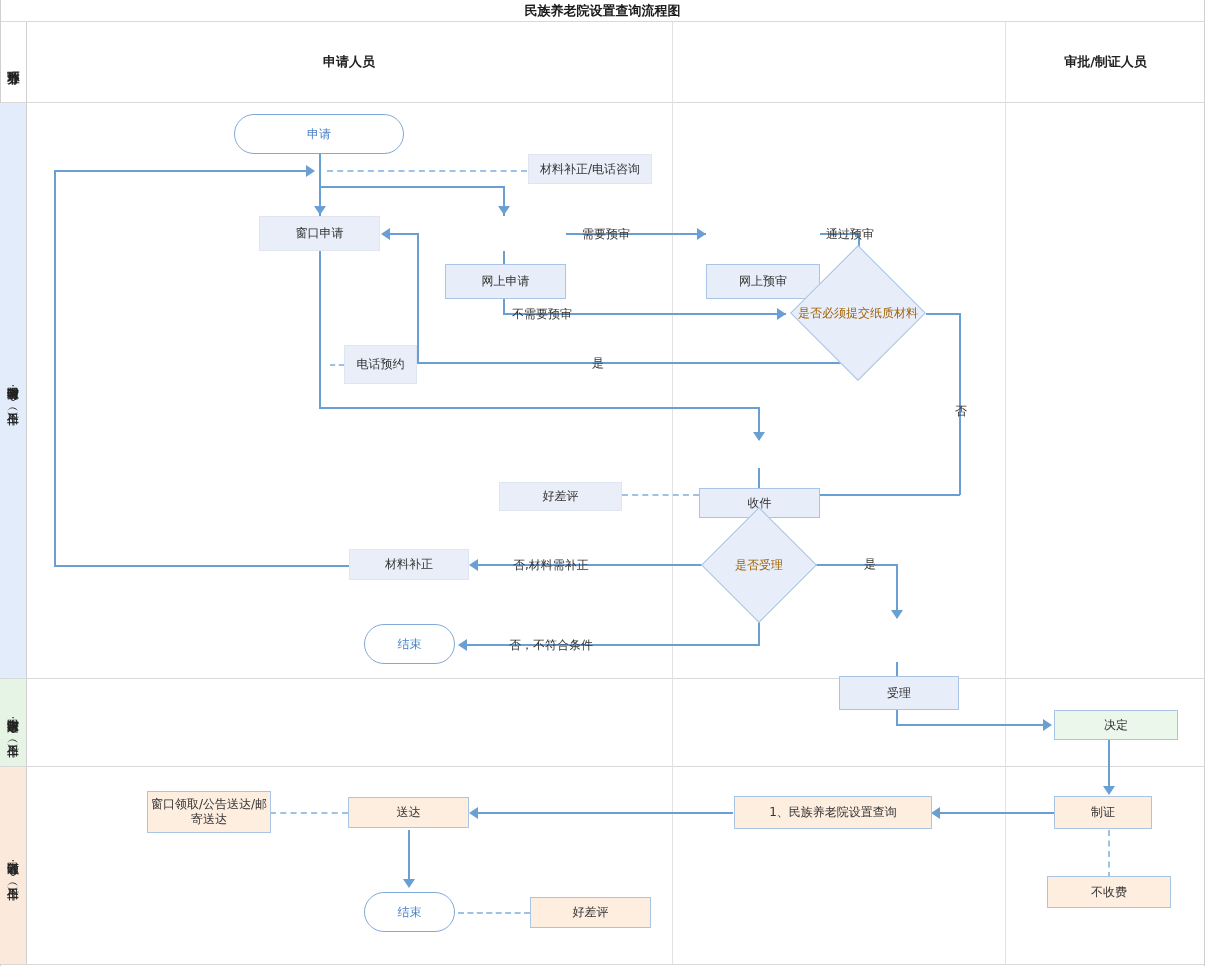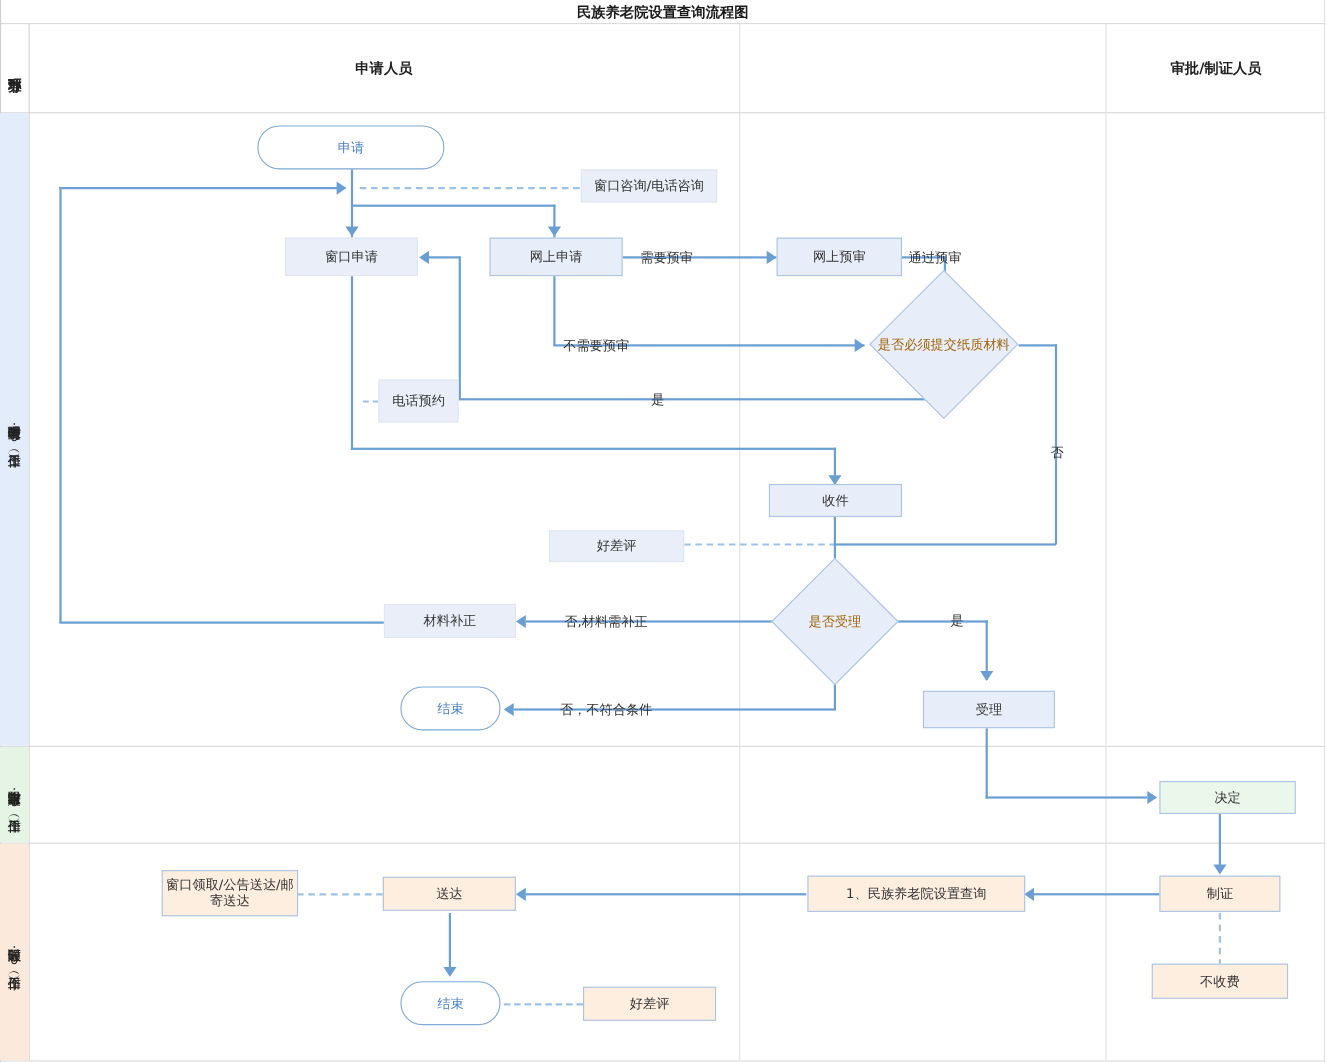--- a/index.html
+++ b/index.html
@@ -27,21 +27,21 @@
                   font-size:12px;line-height:14px;color:#222;letter-spacing:0px;
                   text-align:center;white-space:normal;max-height:100%;}
   .hdrside{position:absolute;left:0;top:22px;width:26px;height:80px;
            display:flex;align-items:center;justify-content:center;
            font-size:12px;font-weight:bold;color:#222;}
   .hdrside .vtxt{writing-mode:vertical-rl;text-orientation:upright;line-height:15px;}
 
   
   .node{position:absolute;box-sizing:border-box;display:flex;align-items:center;
         justify-content:center;text-align:center;font-size:12px;line-height:15px;}
-  .n-blue{background:#e8eef9;border:1px solid #a9c4e4;color:#333;}
+  .n-blue{background:#e8eef9;border:1px solid #a9c4e4;color:#333;margin-top:48px;}
   .n-blue-soft{background:#e9eef8;border:1px solid #dfe6f2;color:#333;}
   .n-green{background:#eaf7ea;border:1px solid #a9c4e4;color:#333;}
   .n-orange{background:#fdeee0;border:1px solid #a9c4e4;color:#333;}
   .n-term{background:#ffffff;border:1px solid #7fa9d8;border-radius:22px;color:#4a81c4;}
 
   
   .dia{position:absolute;}
   .dia .dshape{position:absolute;left:0;top:0;width:100%;height:100%;
                background:#e8eef9;border:1px solid #a9c4e4;
                transform:rotate(45deg);box-sizing:border-box;}
@@ -184,21 +184,21 @@
   <div class="ln lnv" style="left:408px;top:830px;height:55px;"></div>
   <div class="arw arw-d" style="left:403px;top:879px;"></div>
 
   <div class="dash-h" style="left:458px;top:912px;width:72px;"></div>
 
   <div class="node n-term" style="left:234px;top:114px;width:170px;height:40px;">
     <span>申请</span>
   </div>
 
   <div class="node n-blue-soft" style="left:528px;top:154px;width:124px;height:30px;">
-    <span>窗口咨询/电话咨询</span>
+    <span>材料补正/电话咨询</span>
   </div>
 
   <div class="node n-blue-soft" style="left:259px;top:216px;width:121px;height:35px;">
     <span>窗口申请</span>
   </div>
 
   <div class="node n-blue" style="left:445px;top:216px;width:121px;height:35px;">
     <span>网上申请</span>
   </div>
 
@@ -237,21 +237,21 @@
   </div>
 
   <div class="node n-blue" style="left:839px;top:628px;width:120px;height:34px;">
     <span>受理</span>
   </div>
 
   <div class="node n-green" style="left:1054px;top:710px;width:124px;height:30px;">
     <span>决定</span>
   </div>
 
-  <div class="node n-orange" style="left:1054px;top:796px;width:110px;height:33px;">
+  <div class="node n-orange" style="left:1054px;top:796px;width:98px;height:33px;">
     <span>制证</span>
   </div>
 
   <div class="node n-orange" style="left:1047px;top:876px;width:124px;height:32px;">
     <span>不收费</span>
   </div>
 
   <div class="node n-orange" style="left:147px;top:791px;width:124px;height:42px;">
     <span>窗口领取/公告送达/邮寄送达</span>
   </div>

